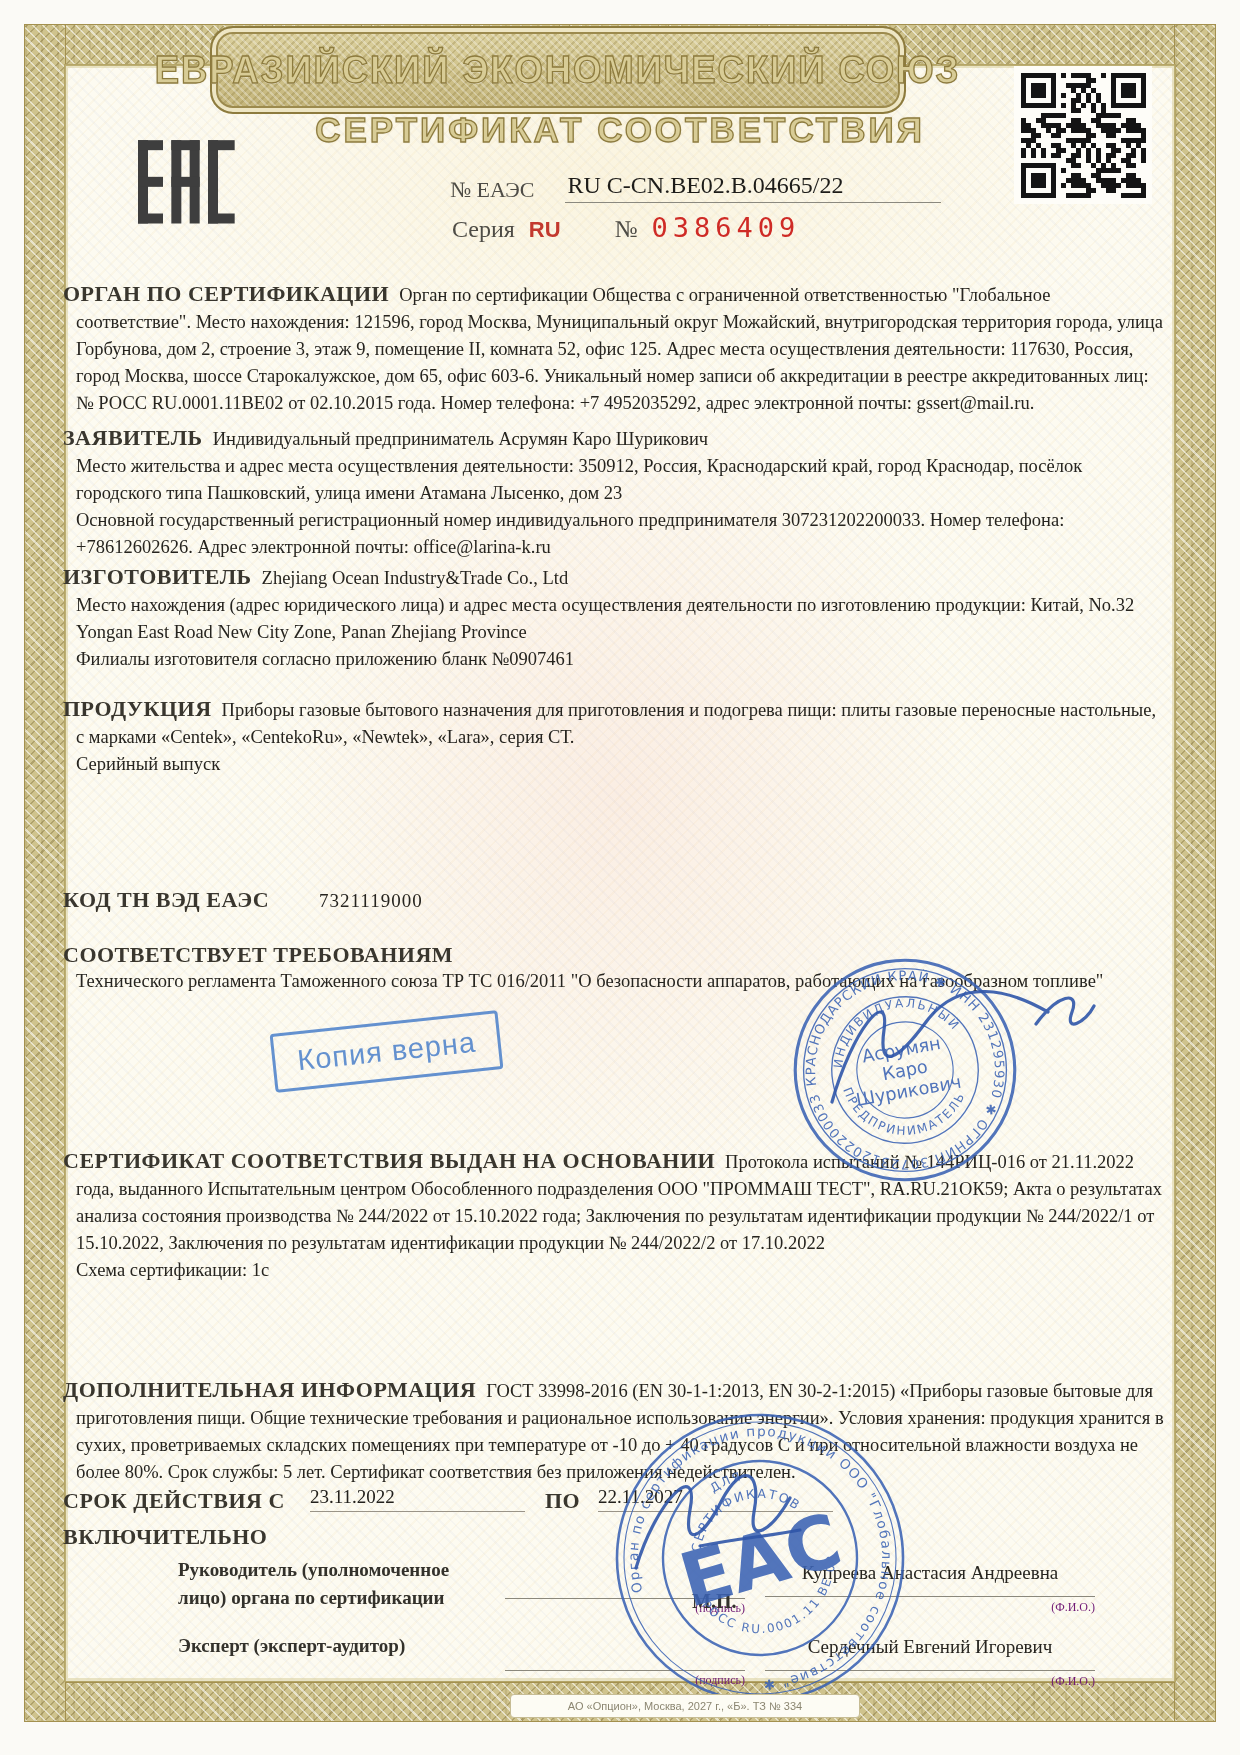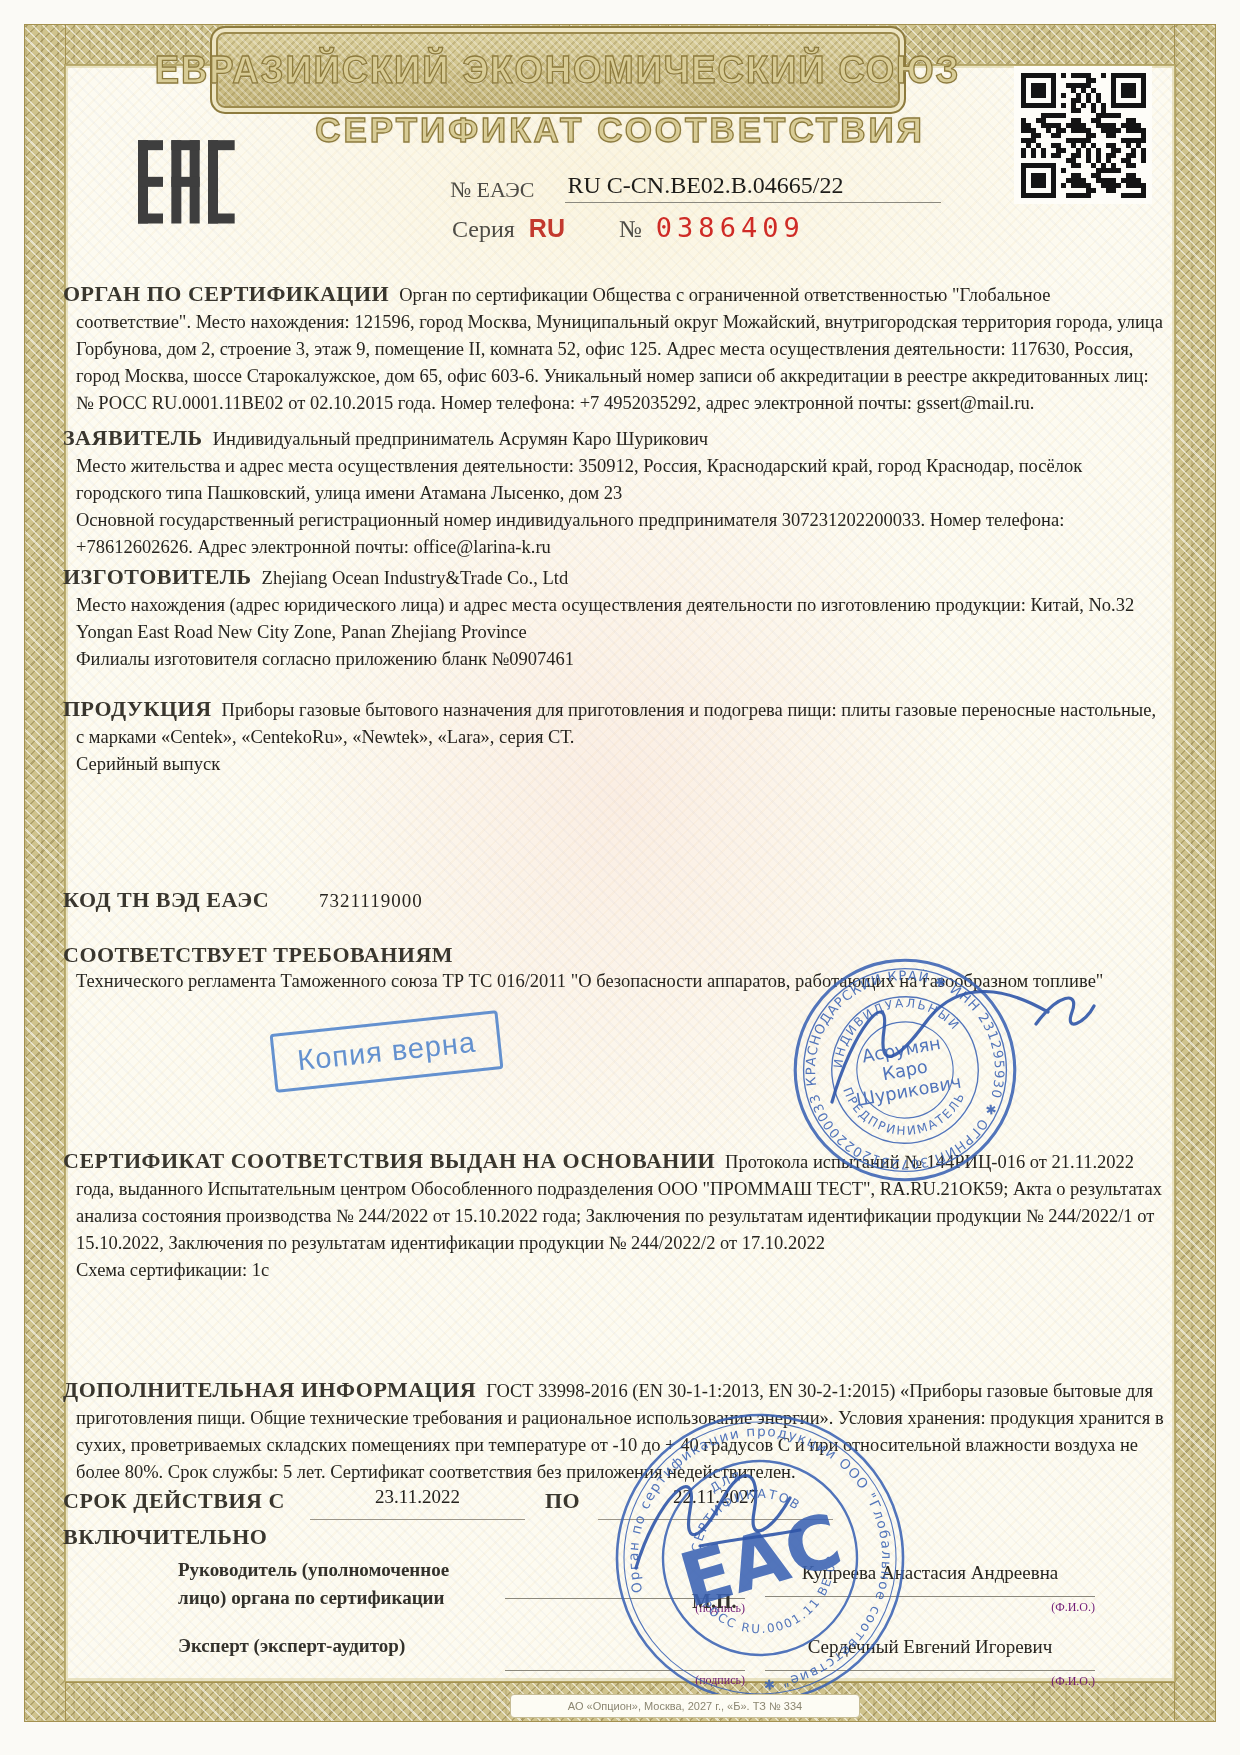--- a/index.html
+++ b/index.html
@@ -21,52 +21,52 @@
   .paper{position:absolute;left:66px;top:66px;width:1108px;height:1614px;background:#fdfbf1;
     background-image:
       radial-gradient(ellipse 520px 640px at 50% 45%, rgba(238,172,160,.17), transparent 66%),
       radial-gradient(ellipse 700px 300px at 50% 7%, rgba(240,216,150,.20), transparent 70%),
       repeating-linear-gradient(45deg, rgba(120,140,200,.05) 0 2px, transparent 2px 8px),
       repeating-linear-gradient(-45deg, rgba(225,175,70,.06) 0 2px, transparent 2px 8px);}
   
   .goldtext{font-family:"Liberation Sans", sans-serif;font-weight:700;color:#d8cc96;
       -webkit-text-stroke:1.3px #8d7b3e;letter-spacing:2px;white-space:nowrap;
       text-shadow:0 1px 0 rgba(255,255,255,.65), 0 0 2px rgba(141,123,62,.4);}
-  .banner{position:absolute;left:210px;top:26px;width:692px;height:84px;border-radius:15px;
+  .banner{position:absolute;left:210px;top:26px;width:692px;height:84px;border-radius:23px;
       background:linear-gradient(#ddd2a0,#c2b378);
       background-image:
         repeating-linear-gradient(45deg, rgba(255,255,255,.28) 0 2px, transparent 2px 6px),
         repeating-linear-gradient(-45deg, rgba(139,122,61,.28) 0 2px, transparent 2px 6px),
         linear-gradient(#ddd2a0,#c2b378);
       border:2px solid #8d7b3e;box-shadow:inset 0 0 0 4px #eee6c4, inset 0 0 0 6px #9c8a4d;
       display:flex;align-items:center;justify-content:center;z-index:5;}
   .banner .goldtext{font-size:38px;transform:scaleX(.96);}
   .doc-title{position:absolute;left:0;top:110px;width:1240px;text-align:center;z-index:2;}
   .doc-title .goldtext{font-size:35px;letter-spacing:3px;}
   
   .numrow{position:absolute;left:450px;top:172px;display:flex;align-items:flex-end;gap:31px;z-index:2;}
   .numlabel{font-size:22px;color:#4e4c46;}
   .numvalue{font-size:24px;color:#1d1c19;border-bottom:1px solid #8b897f;min-width:360px;padding:0 14px 3px 2px;}
   .seriesrow{position:absolute;left:452px;top:212px;display:flex;align-items:baseline;gap:14px;z-index:2;}
   .serieslabel{font-size:24px;color:#4e4c46;}
-  .seriesvalue{font-family:"Liberation Sans", sans-serif;font-weight:700;font-size:25px;color:#c3392e;margin-right:40px;}
+  .seriesvalue{font-family:"Liberation Sans", sans-serif;font-weight:700;font-size:22px;color:#c3392e;margin-right:40px;}
   .blanknum{font-family:"DejaVu Sans Mono", monospace;font-size:27px;color:#cf2b26;letter-spacing:5px;}
   
   .eac-logo{position:absolute;left:138px;top:130px;z-index:2;}
   .qr{position:absolute;left:1014px;top:66px;width:138px;height:138px;background:#fefdf8;z-index:2;}
   
   .sect{position:absolute;left:63px;width:1104px;font-size:18.5px;line-height:27px;color:#26241f;}
   .sect .body{padding-left:13px;}
   .h{font-weight:700;font-size:22px;letter-spacing:.5px;color:#39362e;margin-left:-13px;margin-right:10px;}
   .subline{padding-left:13px;}
   .code-val{font-size:19px;margin-left:40px;letter-spacing:1px;}
   
   .abs{position:absolute;}
   .bold-h{font-weight:700;font-size:22px;color:#39362e;letter-spacing:.5px;text-align:right;}
-  .date-slot{font-size:19px;text-align:center;border-bottom:1px solid #9a9488;padding-bottom:11px;}
+  .date-slot{font-size:19px;text-align:left;border-bottom:1px solid #9a9488;padding-bottom:3px;}
   .sig-label{font-weight:700;font-size:19px;line-height:28px;color:#33312b;}
   .sig-line{border-top:1px solid #8b887c;height:0;}
   .caption{font-size:12px;color:#701a75;text-align:right;}
   .fio-name{font-size:19px;text-align:center;color:#26241f;}
   .mp{font-size:20px;font-weight:700;color:#33312b;}
   
   .stamp{position:absolute;opacity:.88;}
   .copy-stamp{position:absolute;left:272px;top:1022px;transform:rotate(-6deg);
       border:3px solid #3f78c8;border-radius:4px;color:#3f78c8;padding:10px 22px;
       font-family:"Liberation Sans", sans-serif;font-size:29px;letter-spacing:1px;opacity:.8;z-index:4;}

